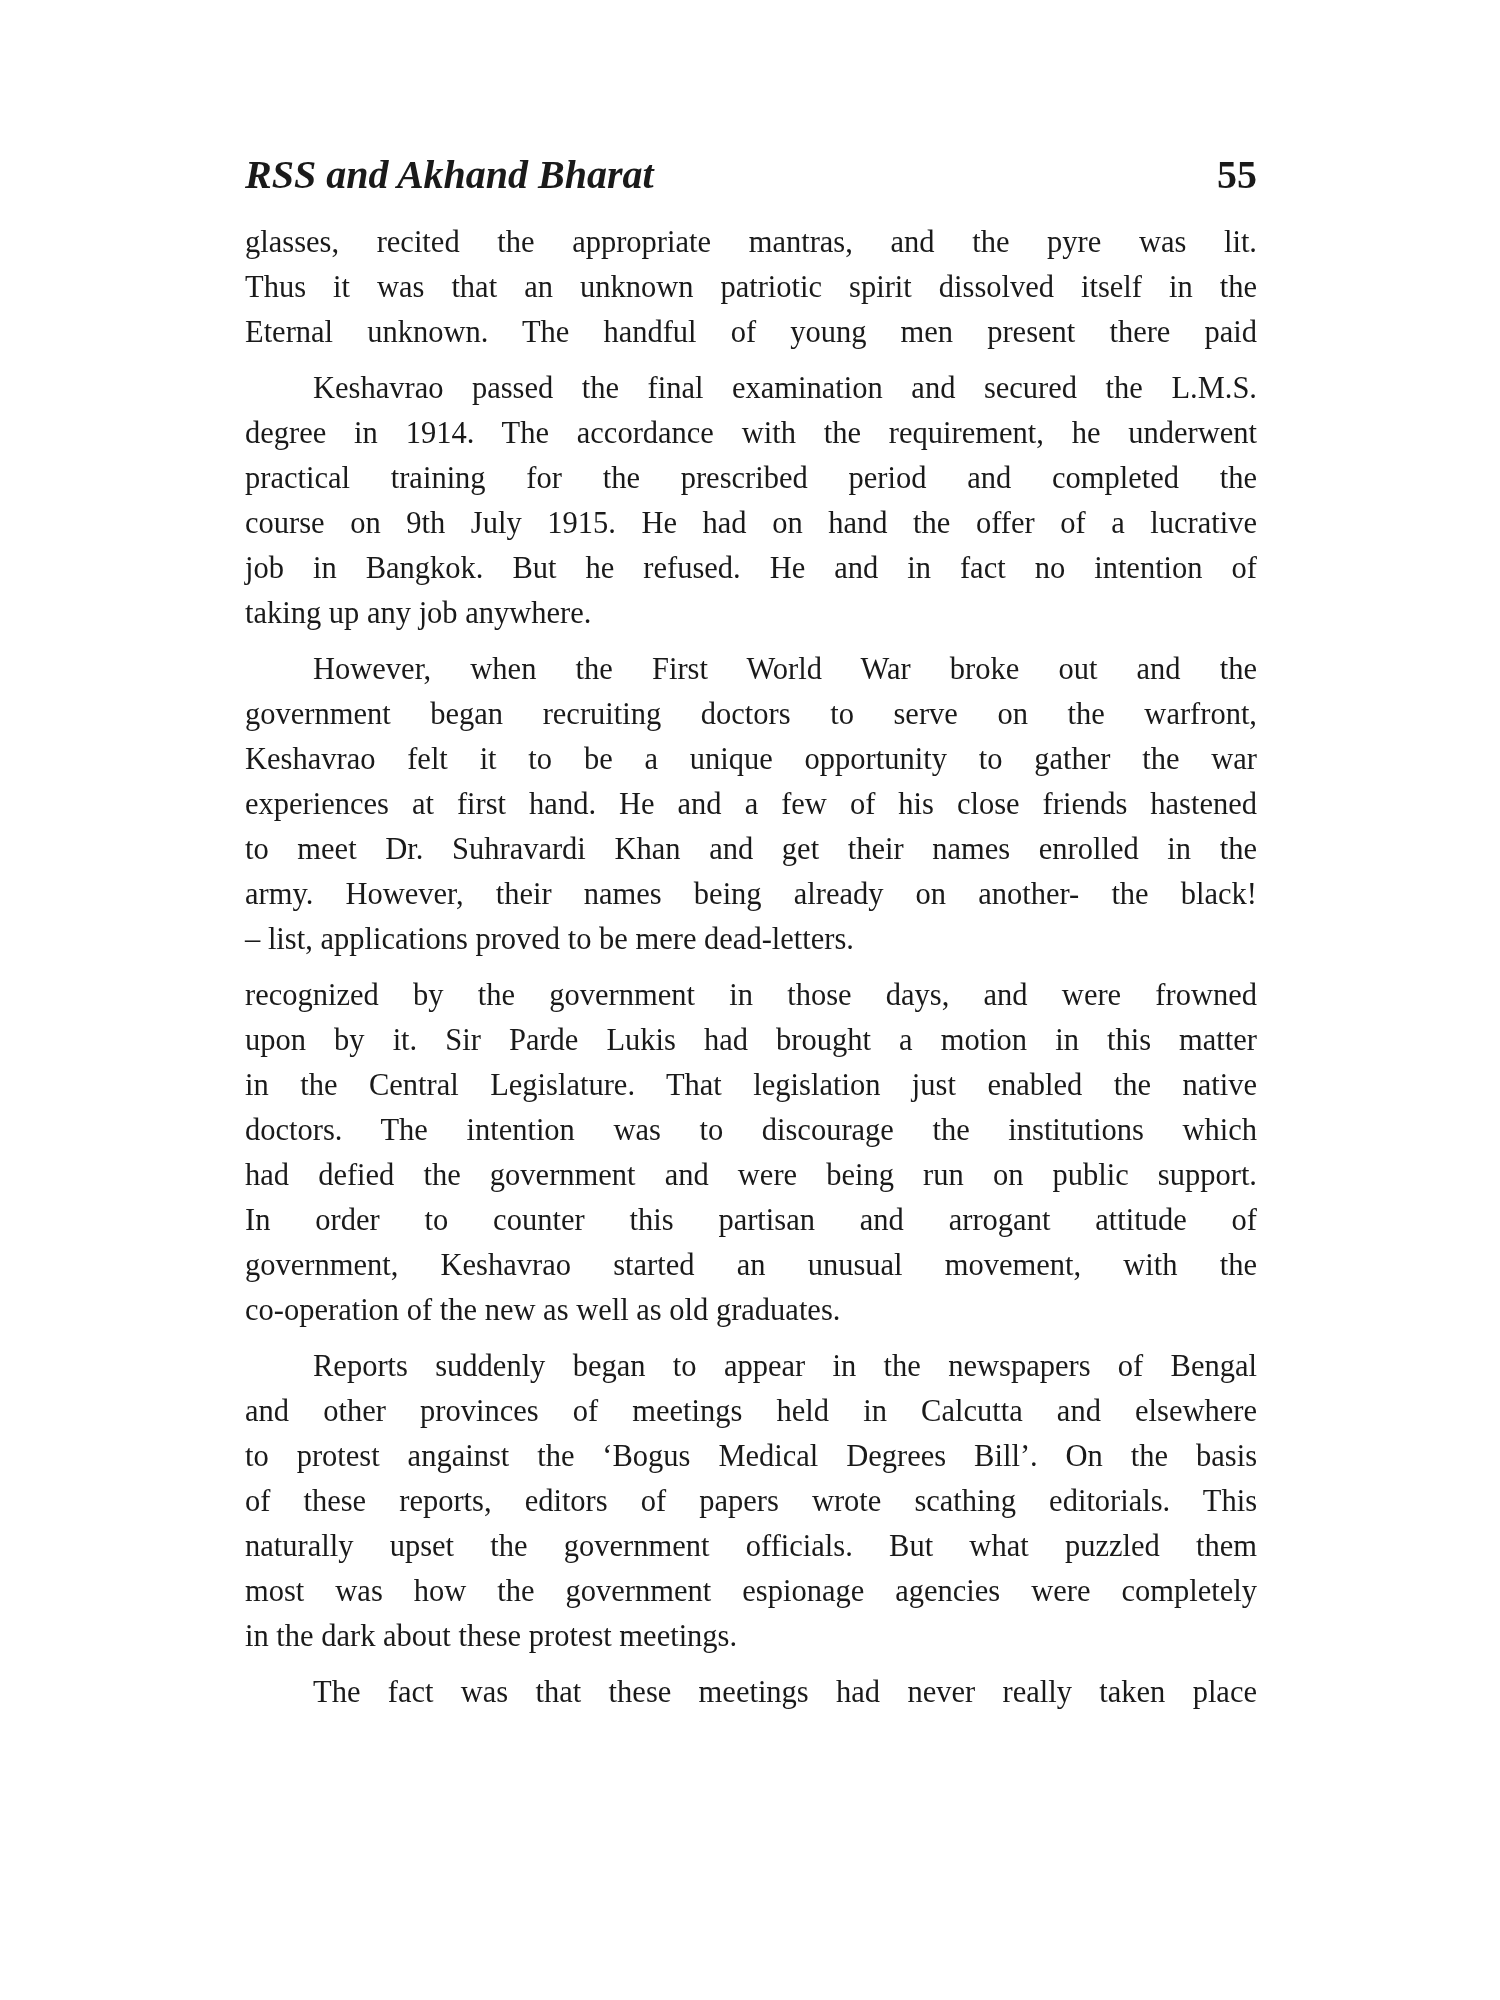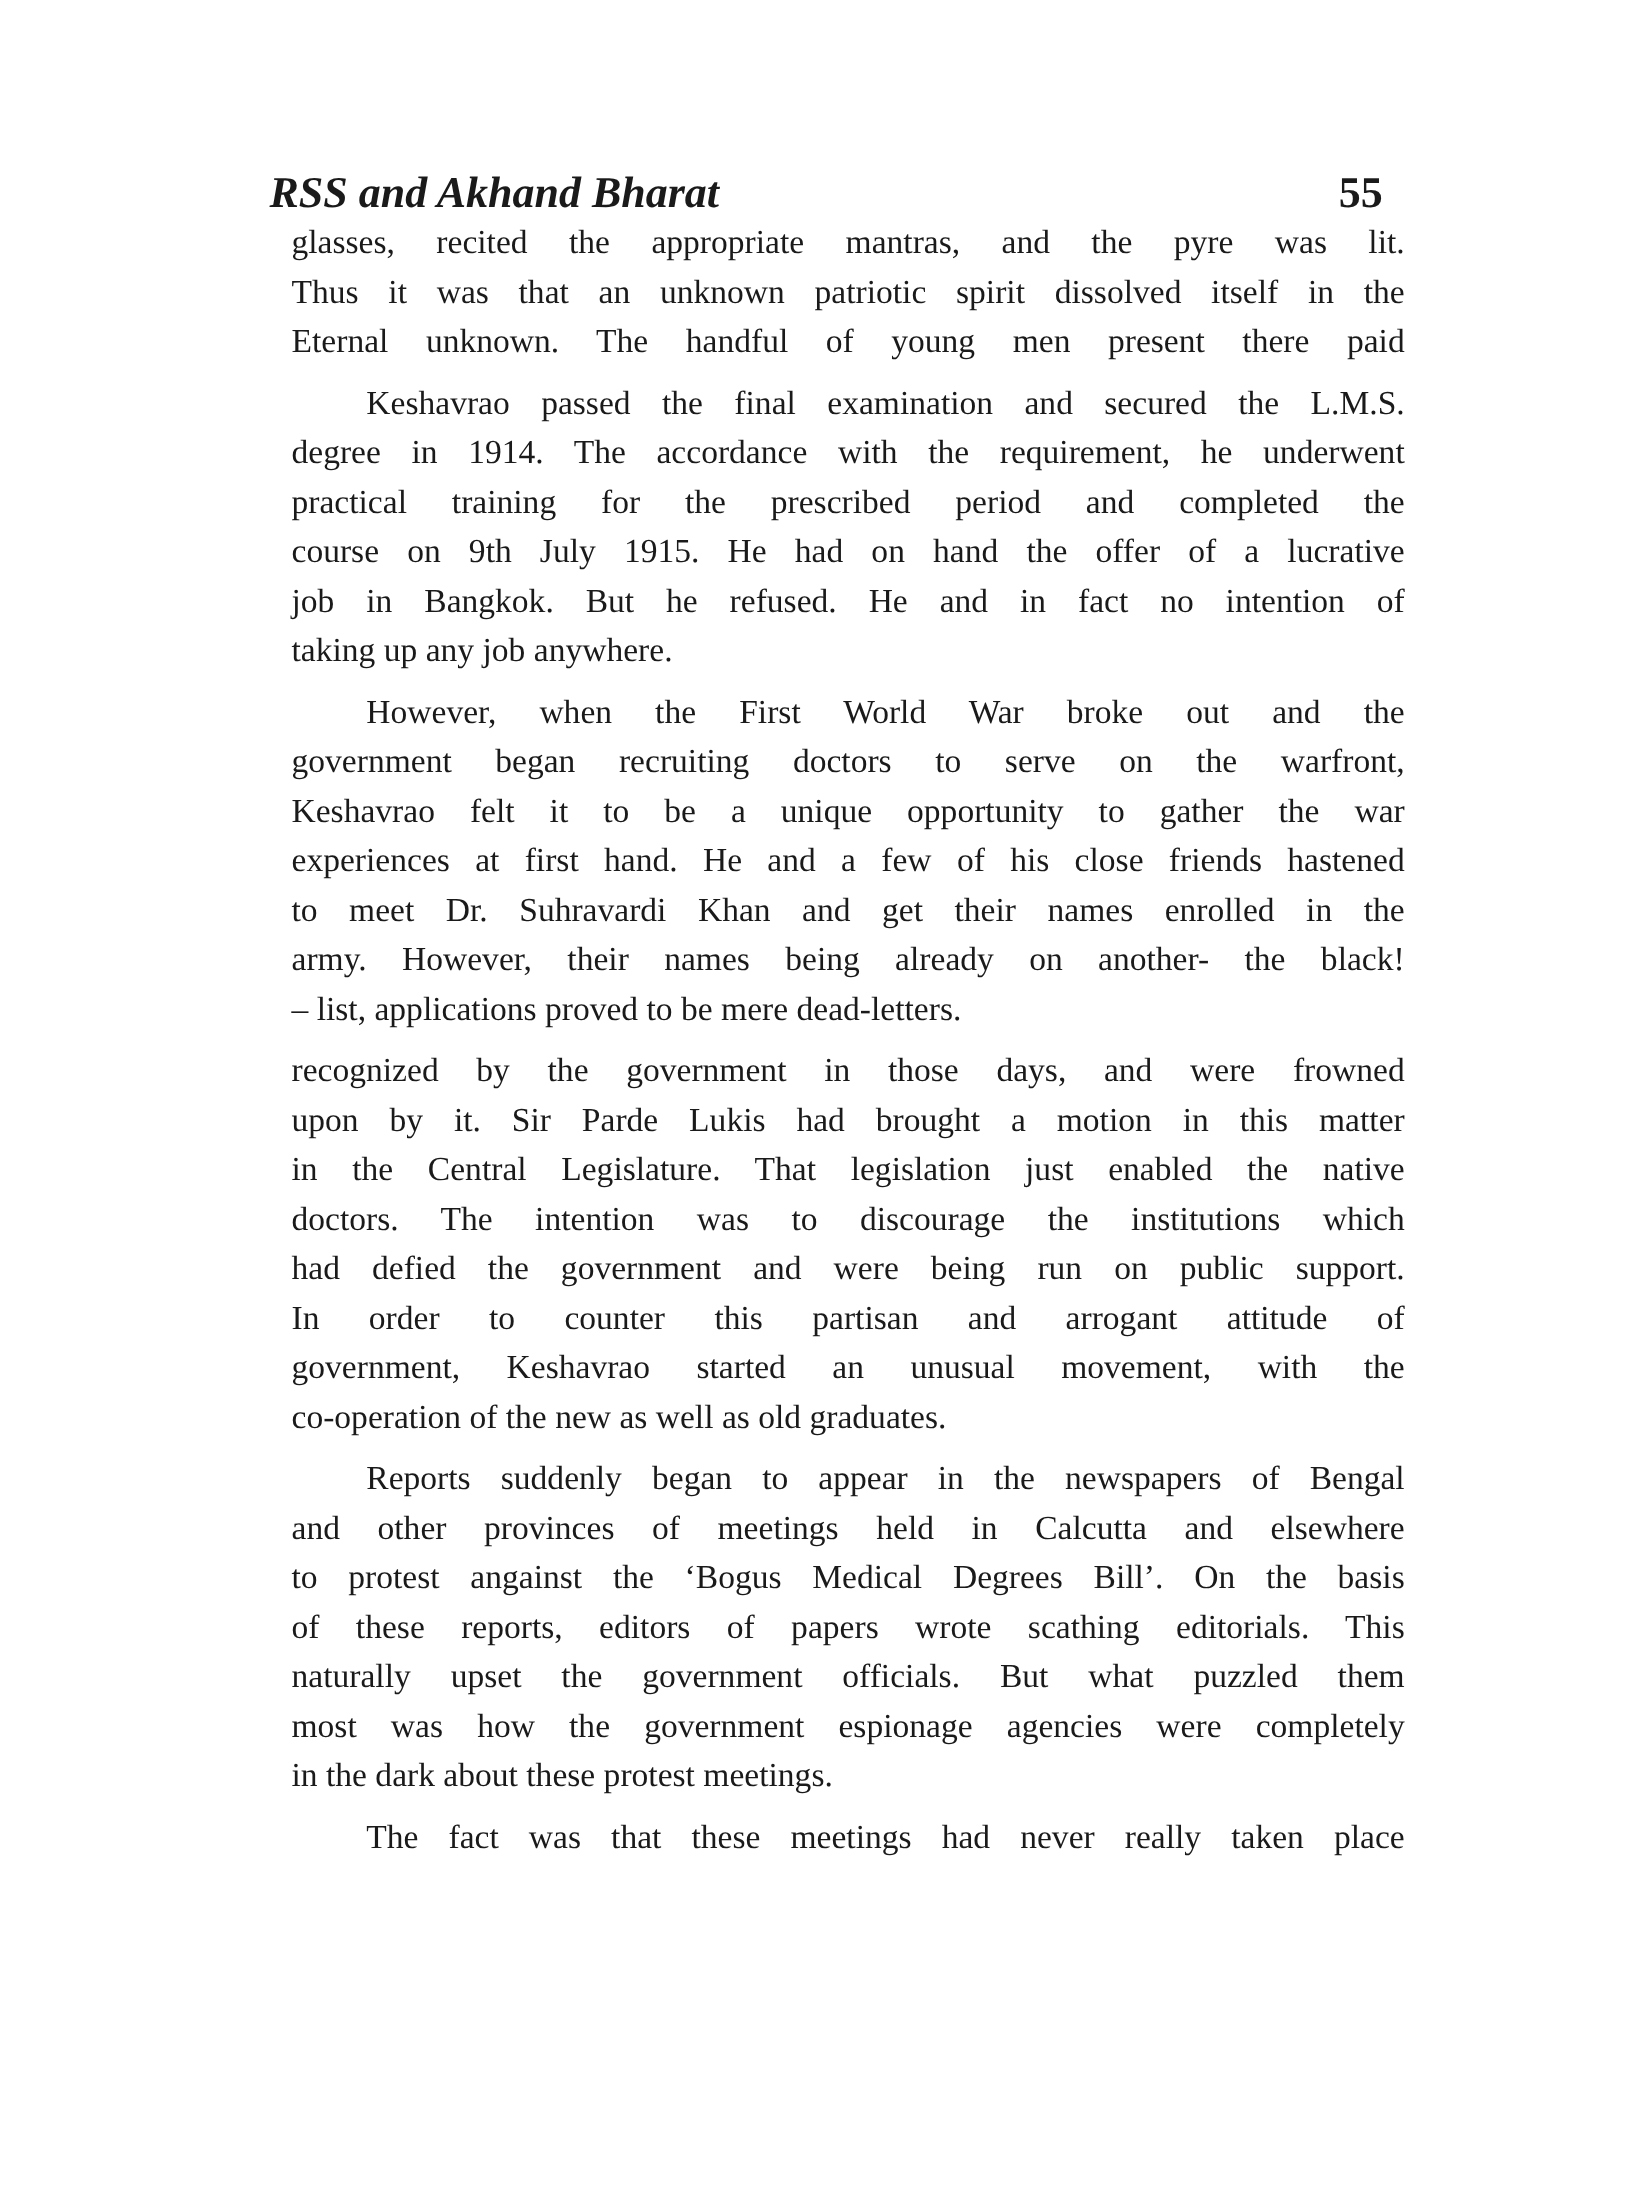--- a/index.html
+++ b/index.html
@@ -1,21 +1,21 @@
 <!DOCTYPE html>
 <html><head>
 <meta charset="utf-8">
 <style>
   html, body { margin:0; padding:0; background:#ffffff; }
   body { width:1500px; height:2000px; position:relative; overflow:hidden; }
   .page { position:absolute; left:245px; top:0; width:1012px; color:#1a1a1a; font-family:"Liberation Serif", "DejaVu Serif", serif; }
   .running-head { position:absolute; top:127px; left:0; width:1012px; height:40px; font-size:40px; font-weight:bold;margin-top:24px; }
   .running-head .title { position:absolute; left:0; font-style:italic; }
   .running-head .folio { position:absolute; right:0; }
-  .body { position:absolute; top:198px; left:0; width:1012px;margin-left:20px; }
+  .body { position:absolute; top:220px; left:0; width:1012px; }
   .para { margin:0 0 11px 0; font-size:30.5px; line-height:45px; text-align:justify; }
   .line { display:block; text-align:justify; text-align-last:justify; white-space:nowrap; height:45px; }
   .line.last { text-align-last:left; }
   .line.indent { padding-left:68px; }
 </style>
 </head>
 <body>
 
 <div class="page">
   <div class="running-head">

